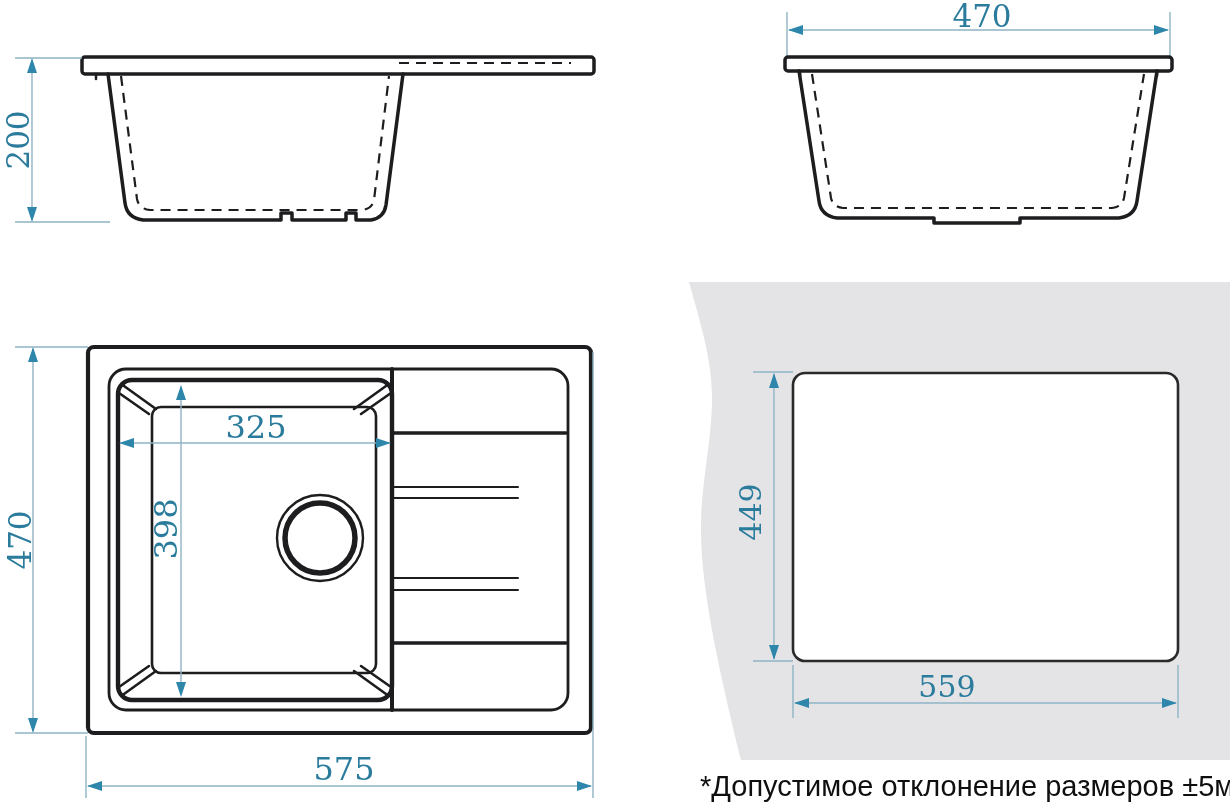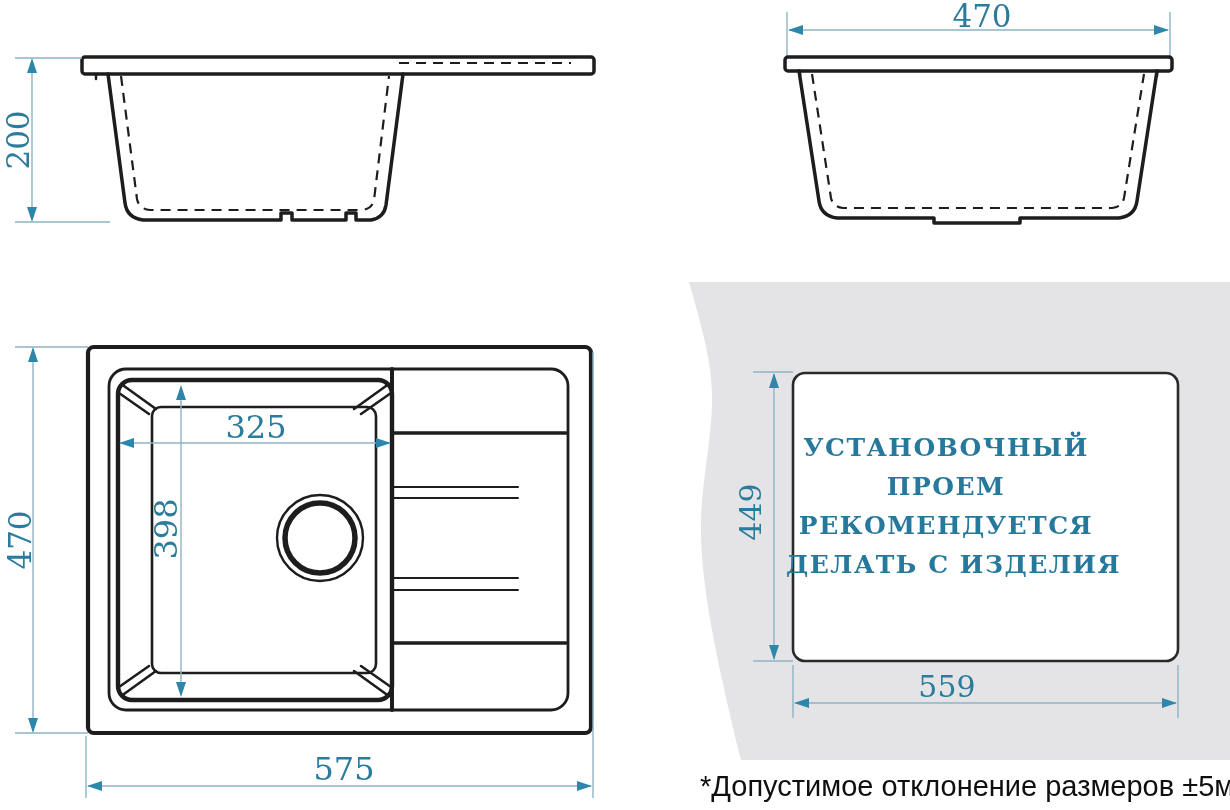--- a/index.html
+++ b/index.html
@@ -131,21 +131,15 @@
       <line class="thin-dim" x1="86" y1="736" x2="86" y2="798"></line>
       <line class="thin-dim" x1="593" y1="352" x2="593" y2="798"></line>
       <line class="thin-dim" x1="88" y1="786" x2="591" y2="786"></line>
       <path class="arrow" d="M87,786 l15,-5 v10 z"></path>
       <path class="arrow" d="M592,786 l-15,-5 v10 z"></path>
       <text class="dim-text" font-size="32" text-anchor="middle" x="344" y="780">575</text>
     </g>
   </g>
 </svg>
 
-  <div class="note-block">
-    <div class="note-line">УСТАНОВОЧНЫЙ</div>
-    <div class="note-line">ПРОЕМ</div>
-    <div class="note-line">РЕКОМЕНДУЕТСЯ</div>
-    <div class="note-line">ДЕЛАТЬ С ИЗДЕЛИЯ</div>
-  </div>
 
   <div class="footnote">*Допустимое отклонение размеров ±5мм</div>
 </div>
 
 </body></html>

